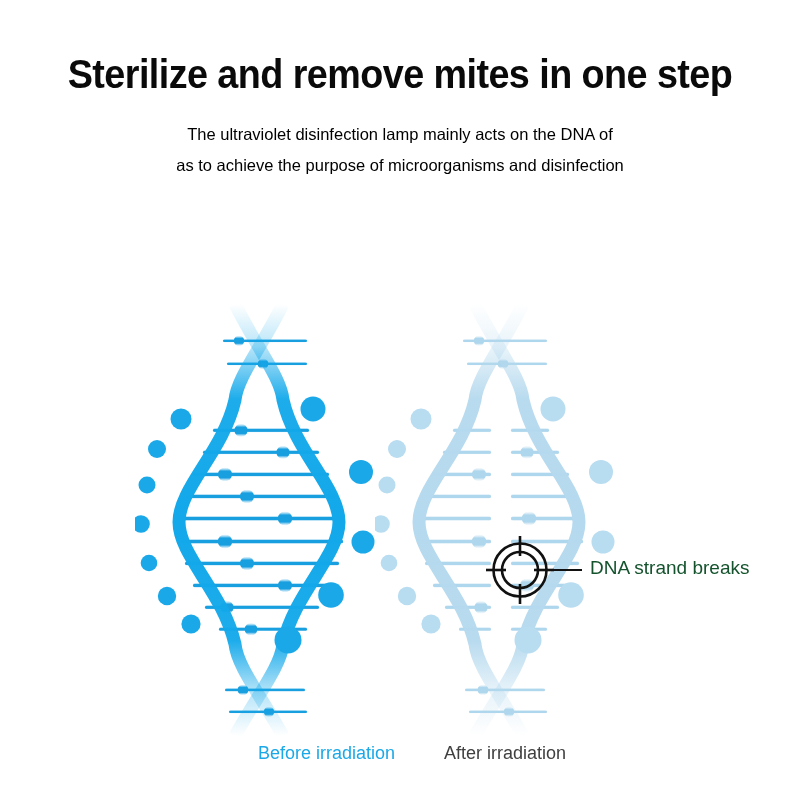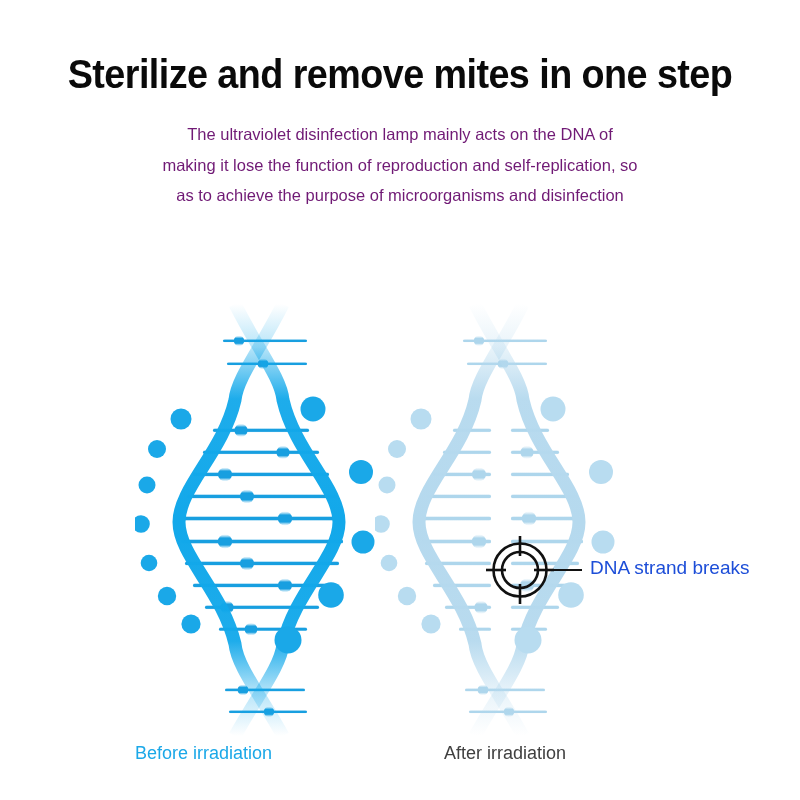--- a/index.html
+++ b/index.html
@@ -23,63 +23,62 @@
     letter-spacing:-0.6px;
     line-height:1;
     margin-top:54px;
     transform:scaleX(0.92);
     white-space:nowrap;
   }
   #subtitle{
     margin-top:24px;
     text-align:center;
     font-size:16.5px;
-    color:#701a75;
+    color:#000000;
     line-height:1.85;
   }
   #subtitle div{white-space:nowrap;}
 
   
   #figure{position:absolute;left:0;top:300px;width:800px;height:500px;}
   .helix-wrap{position:absolute;top:0;width:260px;height:440px;}
   #helix-before{left:135px;}
   #helix-after{left:375px;}
   .helix-svg{position:absolute;left:0;top:0;width:260px;height:440px;}
 
   
   .caption{
     position:absolute;
     font-size:18px;
     white-space:nowrap;
     line-height:1;
   }
-  #caption-before{left:135px;top:444px;width:260px;text-align:left;color:#1ba8e8;}
+  #caption-before{left:135px;top:444px;width:260px;text-align:right;color:#1ba8e8;}
   #caption-after{left:375px;top:444px;width:260px;text-align:center;color:#404040;}
 
   
   #annotation{
     position:absolute;
     left:590px;top:558px;
     font-size:19px;
-    color:#1d4ed8;
+    color:#14532d;
     white-space:nowrap;
     line-height:1;
   }
   #reticle-layer{position:absolute;left:0;top:0;width:800px;height:800px;pointer-events:none;}
 </style>
 </head>
 <body>
 
 <div id="page">
 
   <div id="header">
     <div id="title">Sterilize and remove mites in one step</div>
     <div id="subtitle">
       <div>The ultraviolet disinfection lamp mainly acts on the DNA of</div>
-      <div>making it lose the function of reproduction and self-replication, so</div>
       <div>as to achieve the purpose of microorganisms and disinfection</div>
     </div>
   </div>
 
   <div id="figure">
 
     <div class="helix-wrap" id="helix-before">
       <svg class="helix-svg" viewBox="0 0 260 440">
         <defs>
           <linearGradient id="gStrandA" x1="0" y1="0" x2="0" y2="1">

